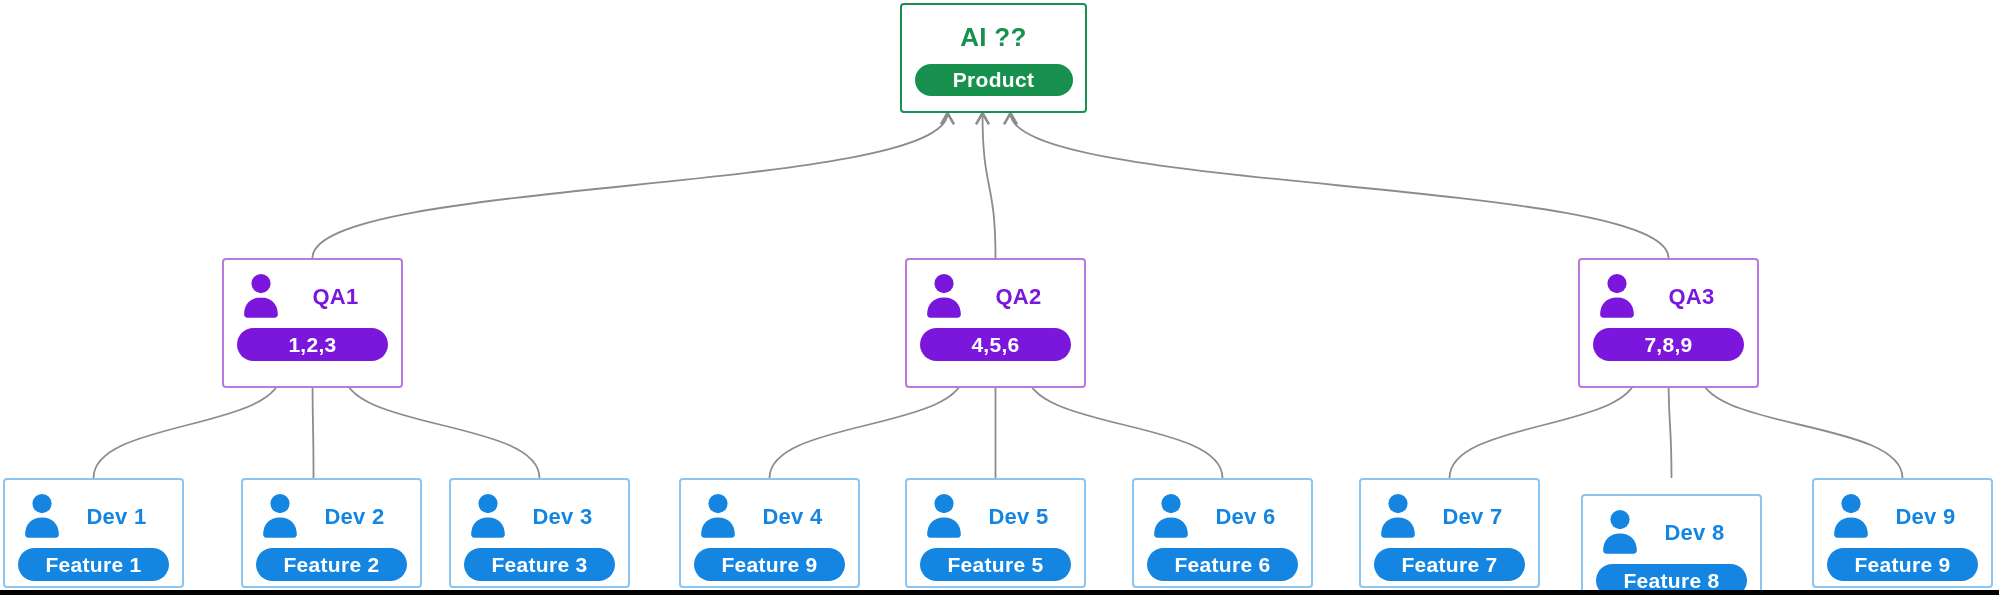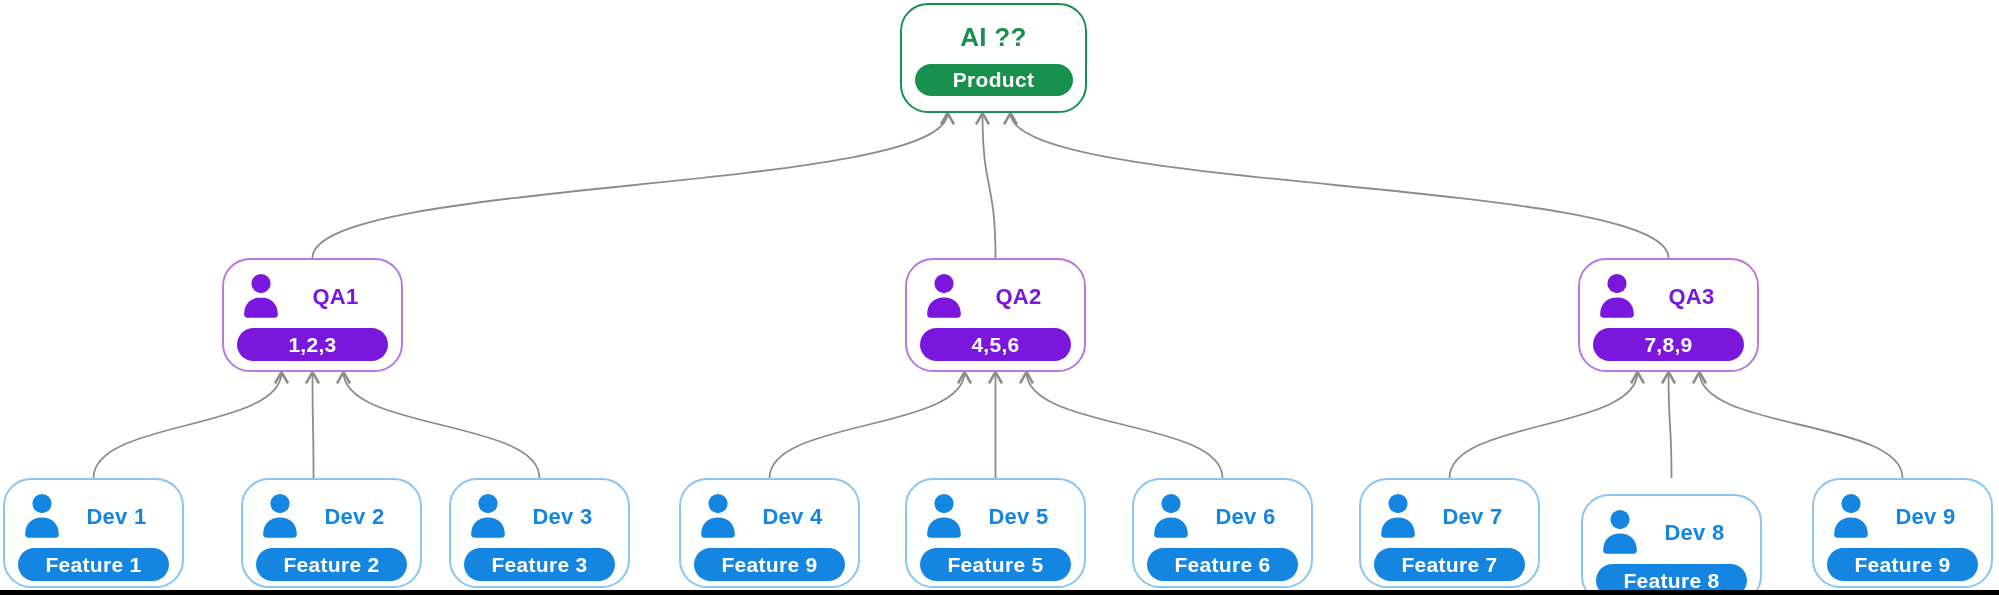--- a/index.html
+++ b/index.html
@@ -11,24 +11,24 @@
     font-family:"Liberation Sans", sans-serif;
     font-weight:bold;
   }
   #edge-layer{position:absolute;left:0;top:0;width:1999px;height:595px;z-index:1;}
   .edge{fill:none;stroke:var(--c-edge);stroke-width:1.8px;}
   .arrowhead{fill:none;stroke:var(--c-edge);stroke-width:1.6px;}
 
   .node{
     position:absolute;z-index:2;
     background:var(--c-node-bg);
-    border-radius:28px;
+    border-radius:4px;
     box-sizing:border-box;
   }
-  .node.qa{width:181px;height:114px;top:258px;border:2px solid var(--c-purple-border);}
+  .node.qa{width:181px;height:130px;top:258px;border:2px solid var(--c-purple-border);}
   .node.dev{width:181px;height:110px;top:478px;border:2px solid var(--c-blue-border);}
   .node.root{left:900px;top:3px;width:187px;height:110px;border:2px solid var(--c-green);text-align:center;}
 
   #n-qa1{left:222px;} #n-qa2{left:905px;} #n-qa3{left:1578px;}
   #n-dev1{left:3px;}    #n-dev2{left:241px;}  #n-dev3{left:449px;}
   #n-dev4{left:679px;}  #n-dev5{left:905px;}  #n-dev6{left:1132px;}
   #n-dev7{left:1359px;} #n-dev8{left:1581px;margin-top:16px;} #n-dev9{left:1812px;}
 
   .row{display:flex;align-items:center;padding:9px 14px 0 14px;height:56px;}
   .person{width:46px;height:52px;flex:0 0 auto;}

